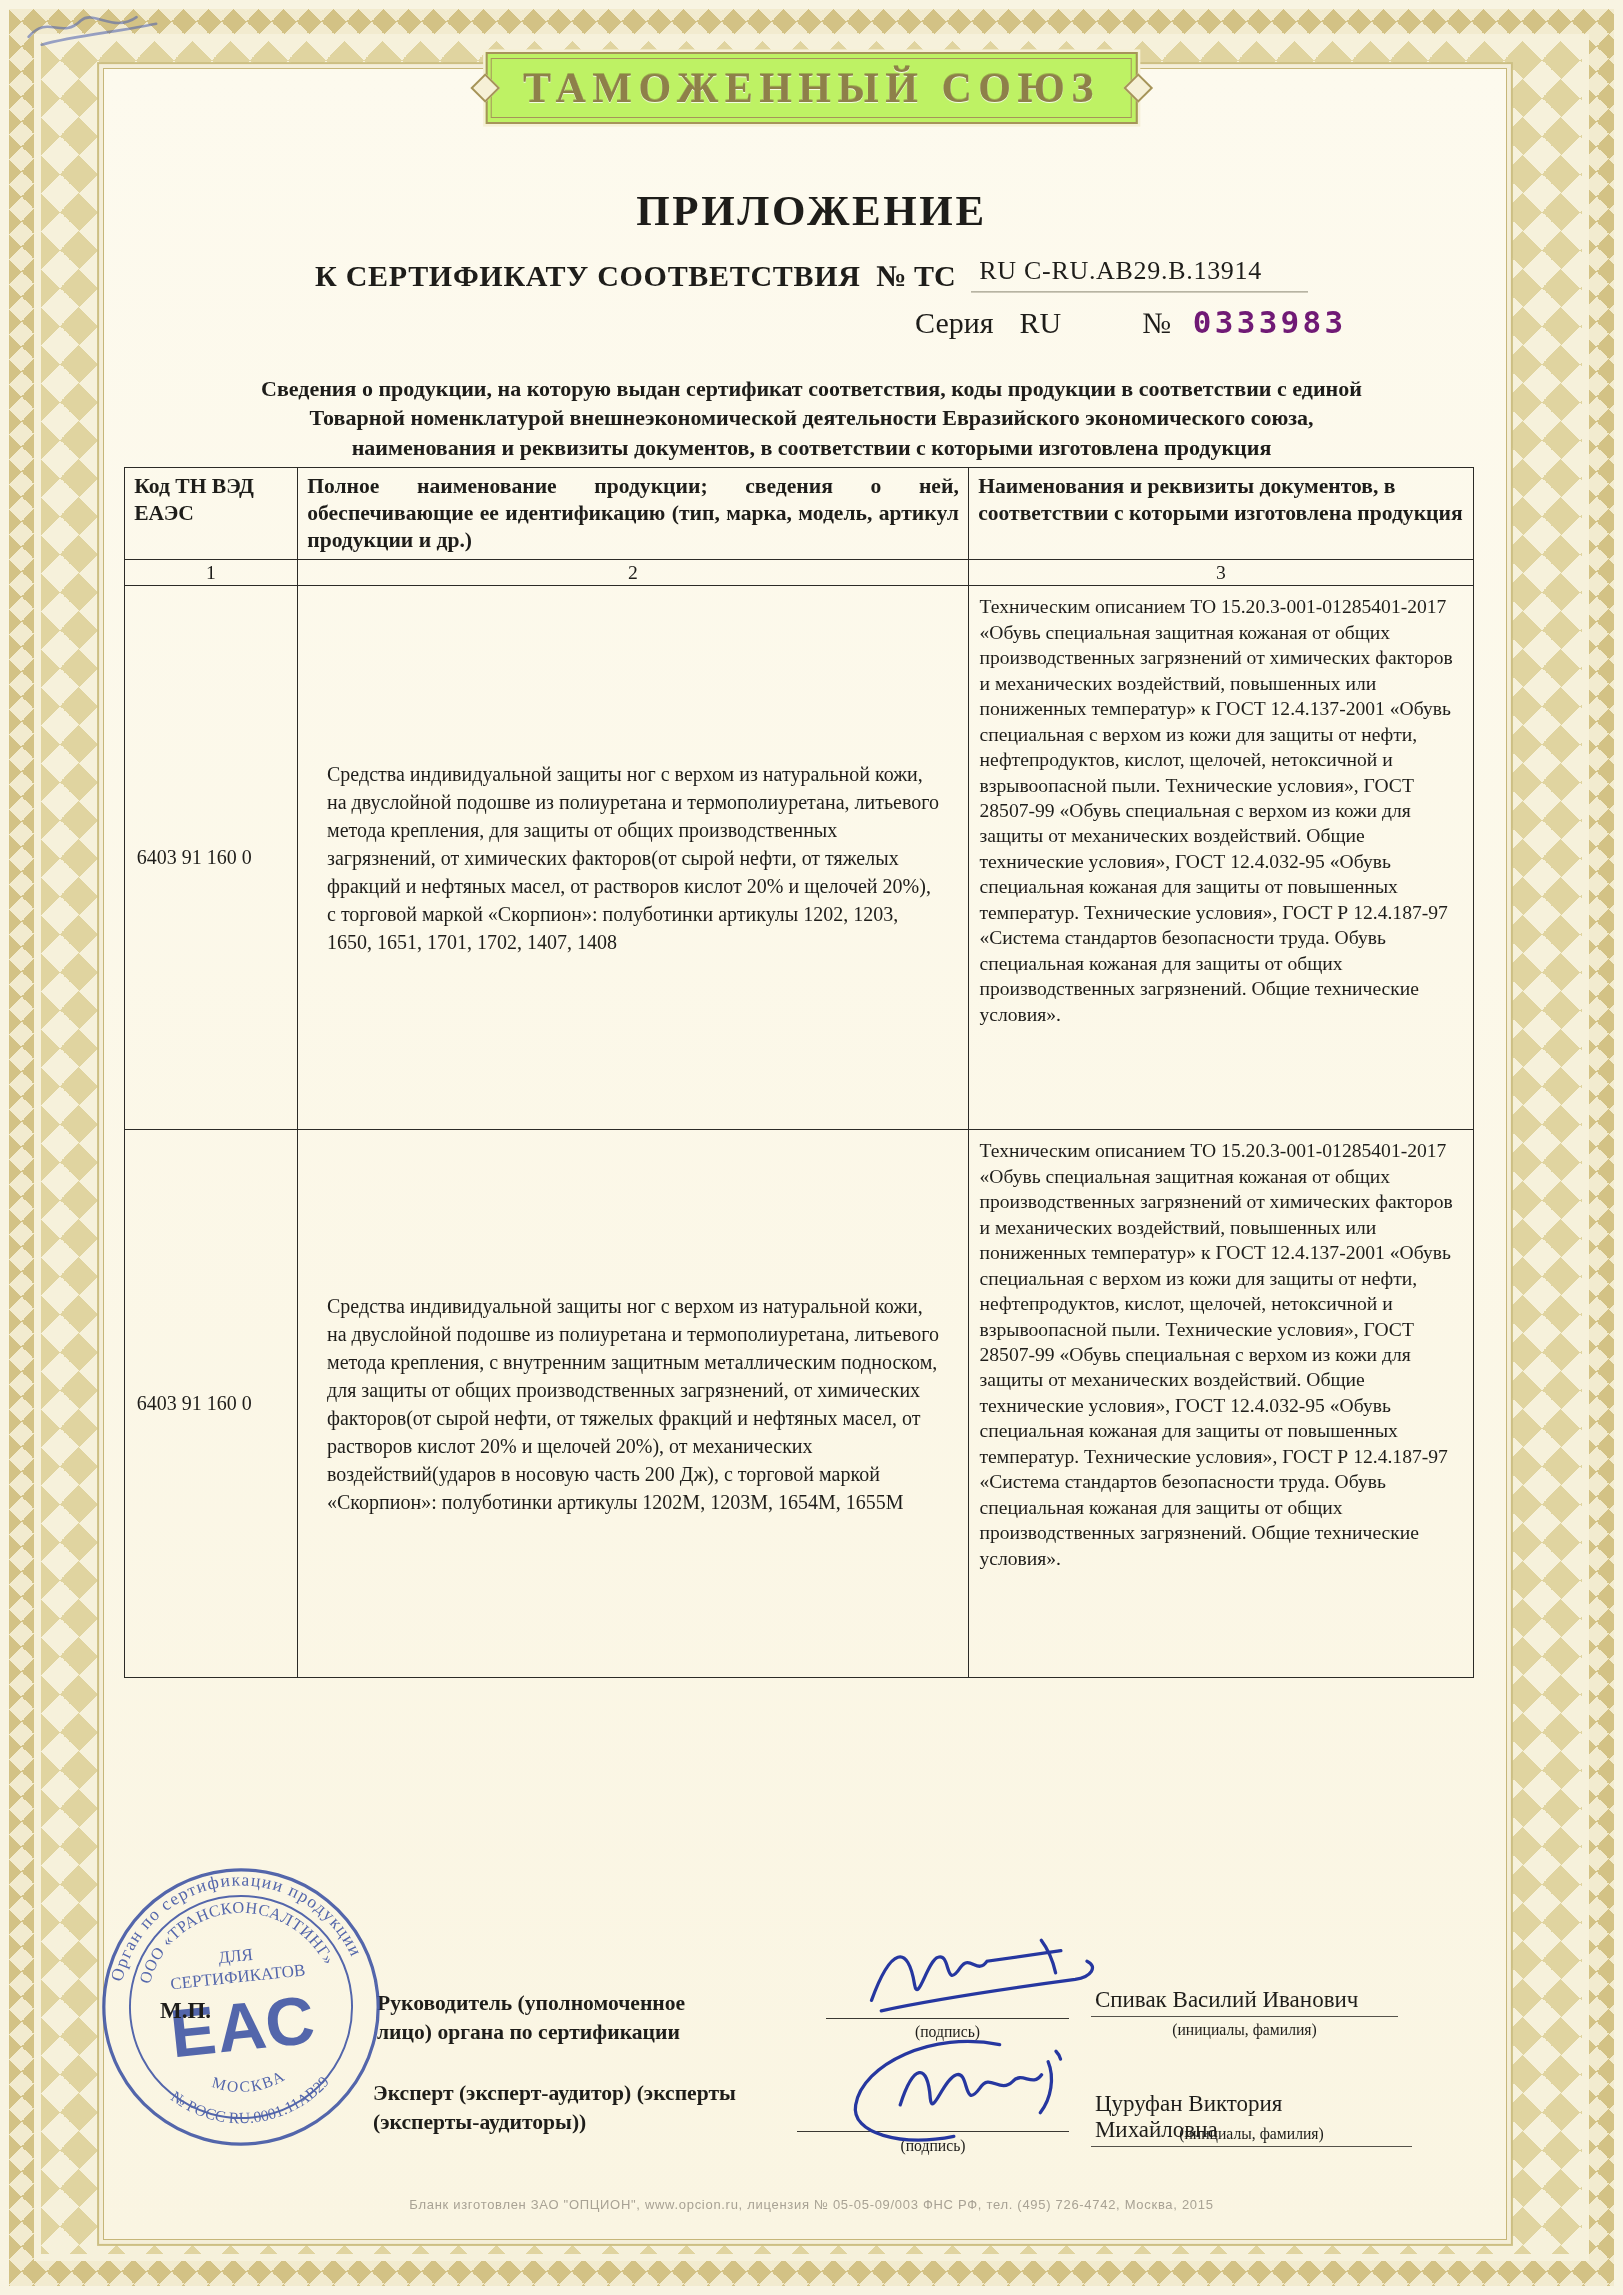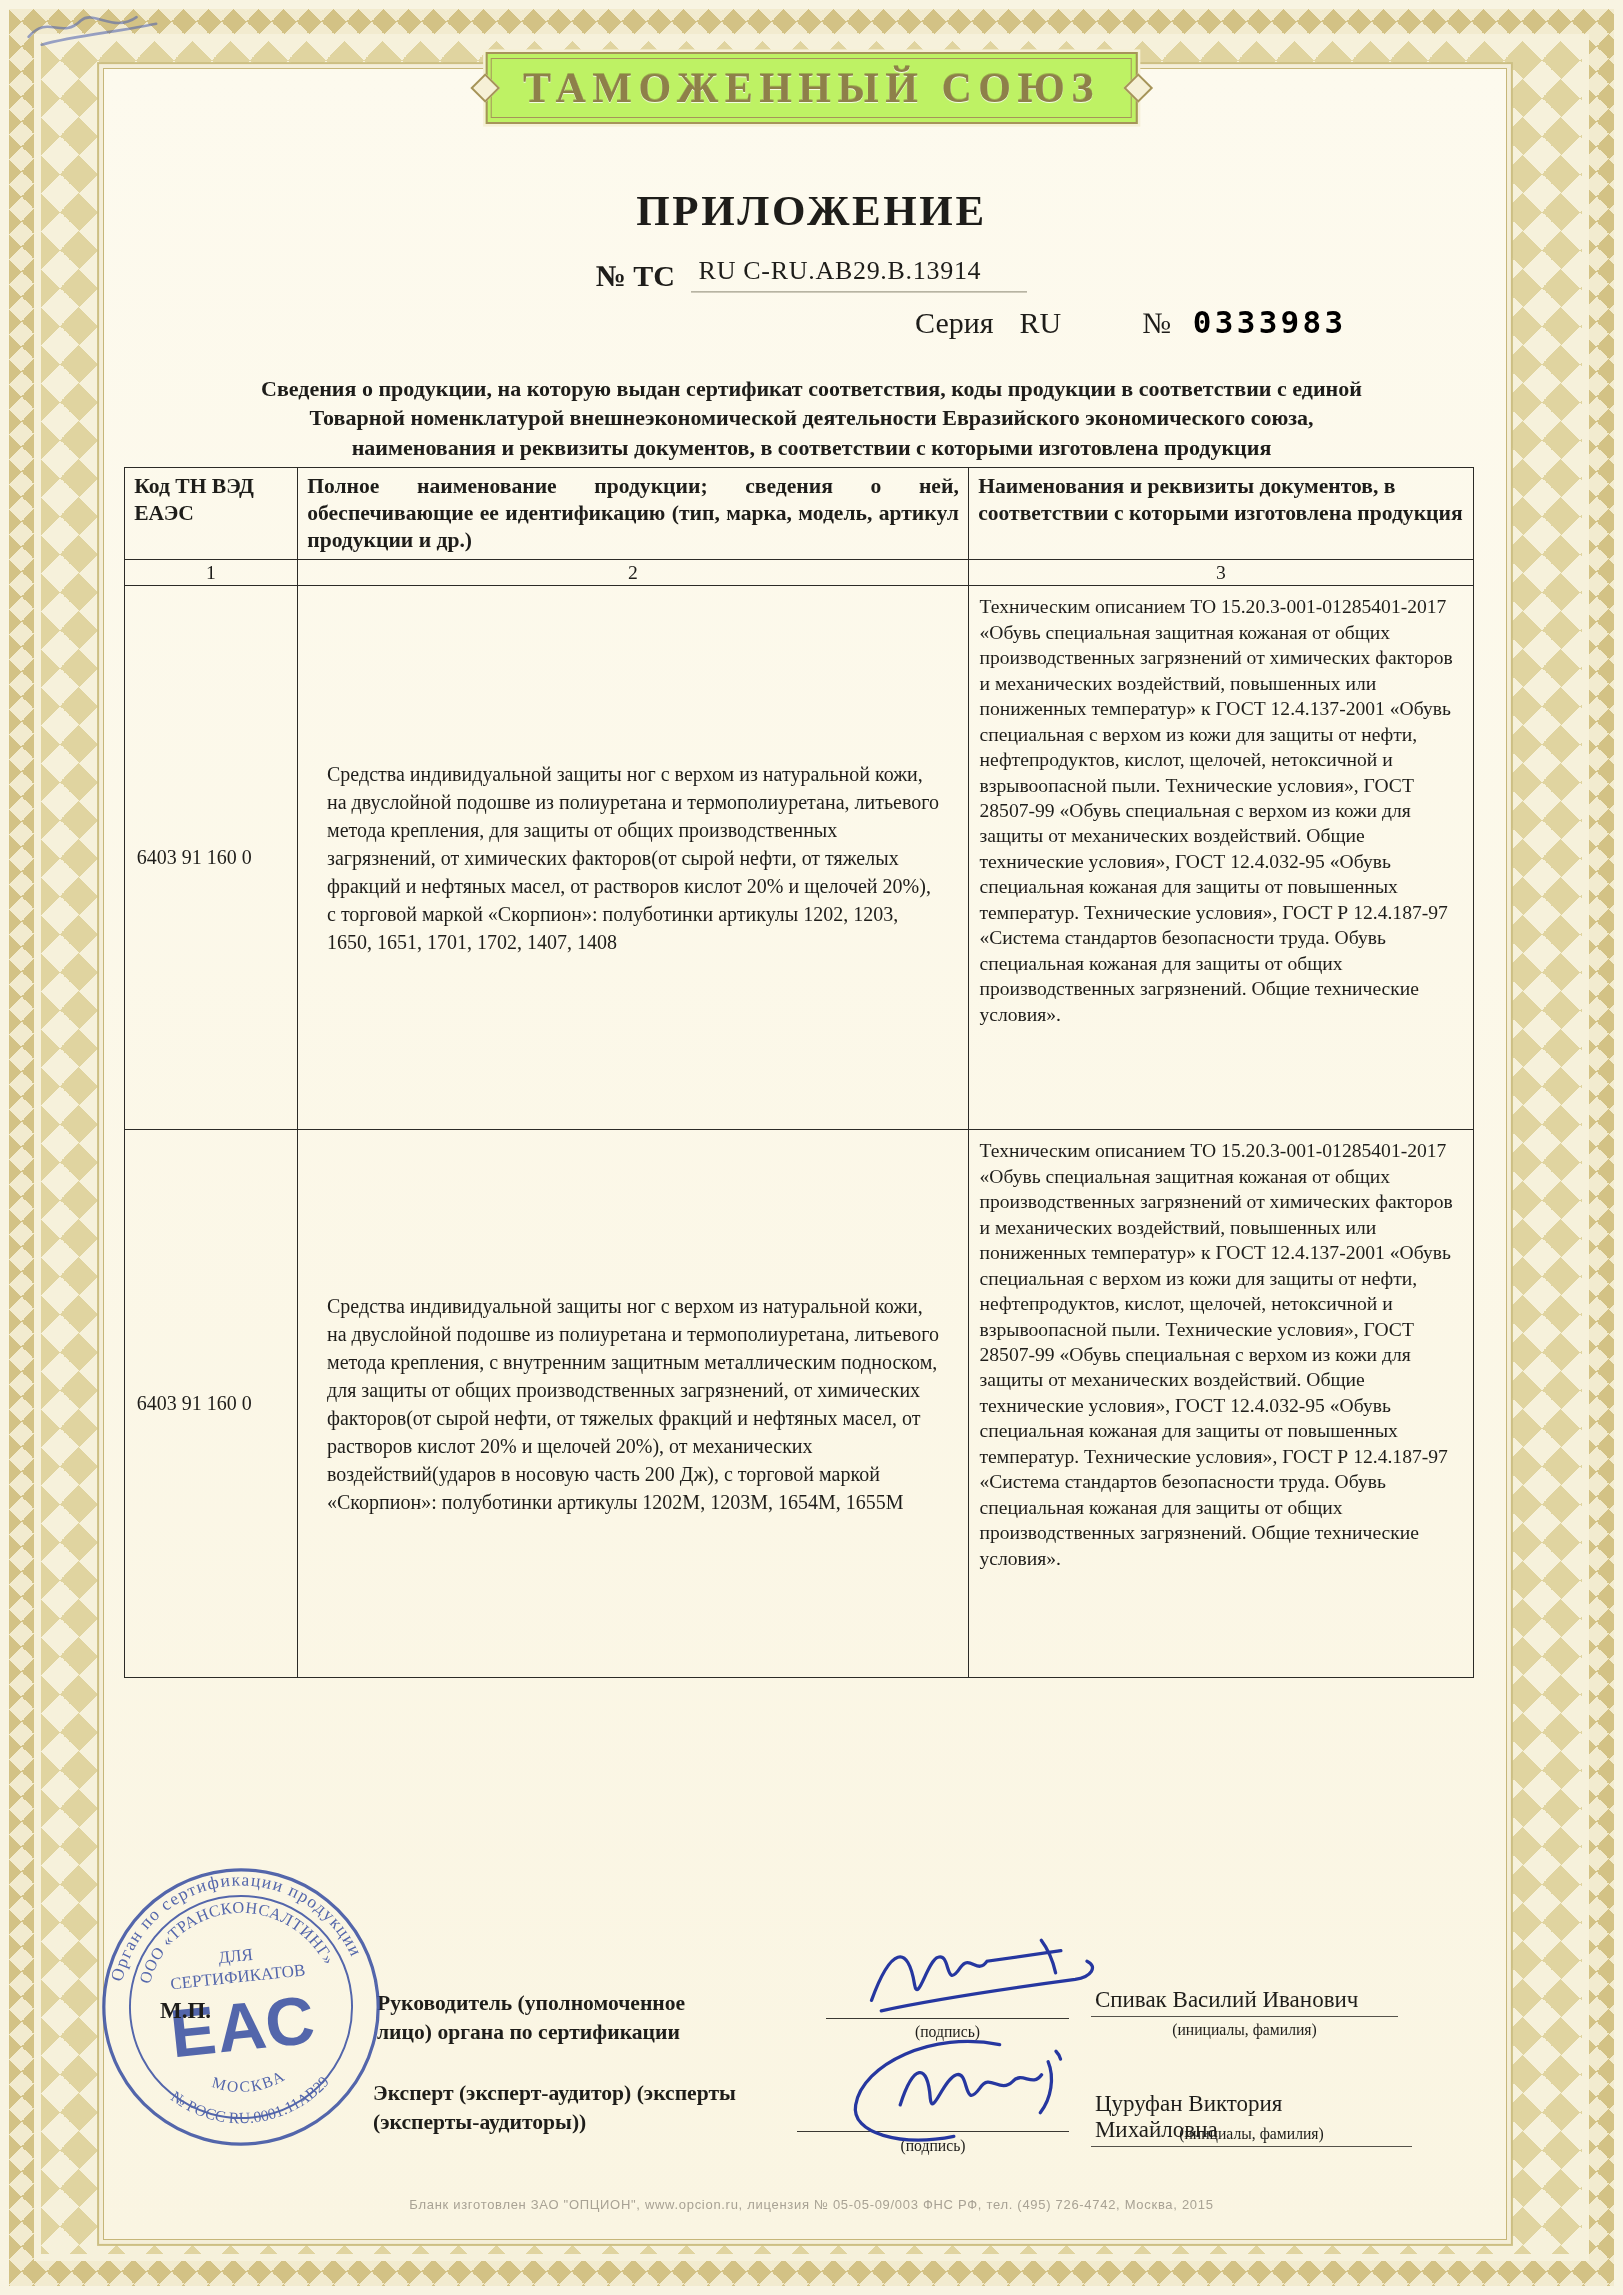--- a/index.html
+++ b/index.html
@@ -47,21 +47,21 @@
   .cert-line { position:absolute; top:259px; left:0; width:100%;
     display:flex; justify-content:center; align-items:flex-start; gap:15.7px; font-size:30px; }
   .cert-label { font-weight:600; letter-spacing:0.7px; }
   .cert-no-label { font-weight:600; }
   .cert-number { font-size:26px; letter-spacing:0.7px; border-bottom:1.3px solid #8a8672;
     padding:0 46px 5.2px 7.9px; transform:translateY(-2.6px); }
   .series-line { position:absolute; top:304px; left:915px;
     display:flex; align-items:baseline; gap:22px; font-size:30px; }
   .series-ru { margin-left:3.9px; }
   .number-sign { margin-left:59px; }
-  .serial { color:#000000; font-family:"DejaVu Sans Mono", monospace; font-weight:bold;
+  .serial { color:#701a75; font-family:"DejaVu Sans Mono", monospace; font-weight:bold;
     font-size:31px; letter-spacing:3.3px; }
   
   .intro { position:absolute; top:374px; left:105px; width:1413px; text-align:center;
     font-weight:bold; font-size:22px; line-height:1.33; }
   
   table.doc-table { position:absolute; top:467px; left:124px; width:1349px;
     border-collapse:collapse; table-layout:fixed; }
   .doc-table th, .doc-table td { border:1.3px solid #2c2b27; }
   .doc-table th { font-size:21.6px; font-weight:bold; text-align:left;
     vertical-align:top; padding:5.2px 9.2px; line-height:1.25; height:80px; }
@@ -114,20 +114,21 @@
 
   <div class="banner">
     <div class="banner-inner">
       <div class="banner-title">ТАМОЖЕННЫЙ СОЮЗ</div>
     </div>
   </div>
 
   <div class="doc-title">ПРИЛОЖЕНИЕ</div>
 
   <div class="cert-line">
+    <span class="cert-label">К СЕРТИФИКАТУ СООТВЕТСТВИЯ</span>
     <span class="cert-no-label">№ ТС</span>
     <span class="cert-number">RU C-RU.АВ29.В.13914</span>
   </div>
 
   <div class="series-line">
     <span>Серия</span>
     <span class="series-ru">RU</span>
     <span class="number-sign">№</span>
     <span class="serial">0333983</span>
   </div>

